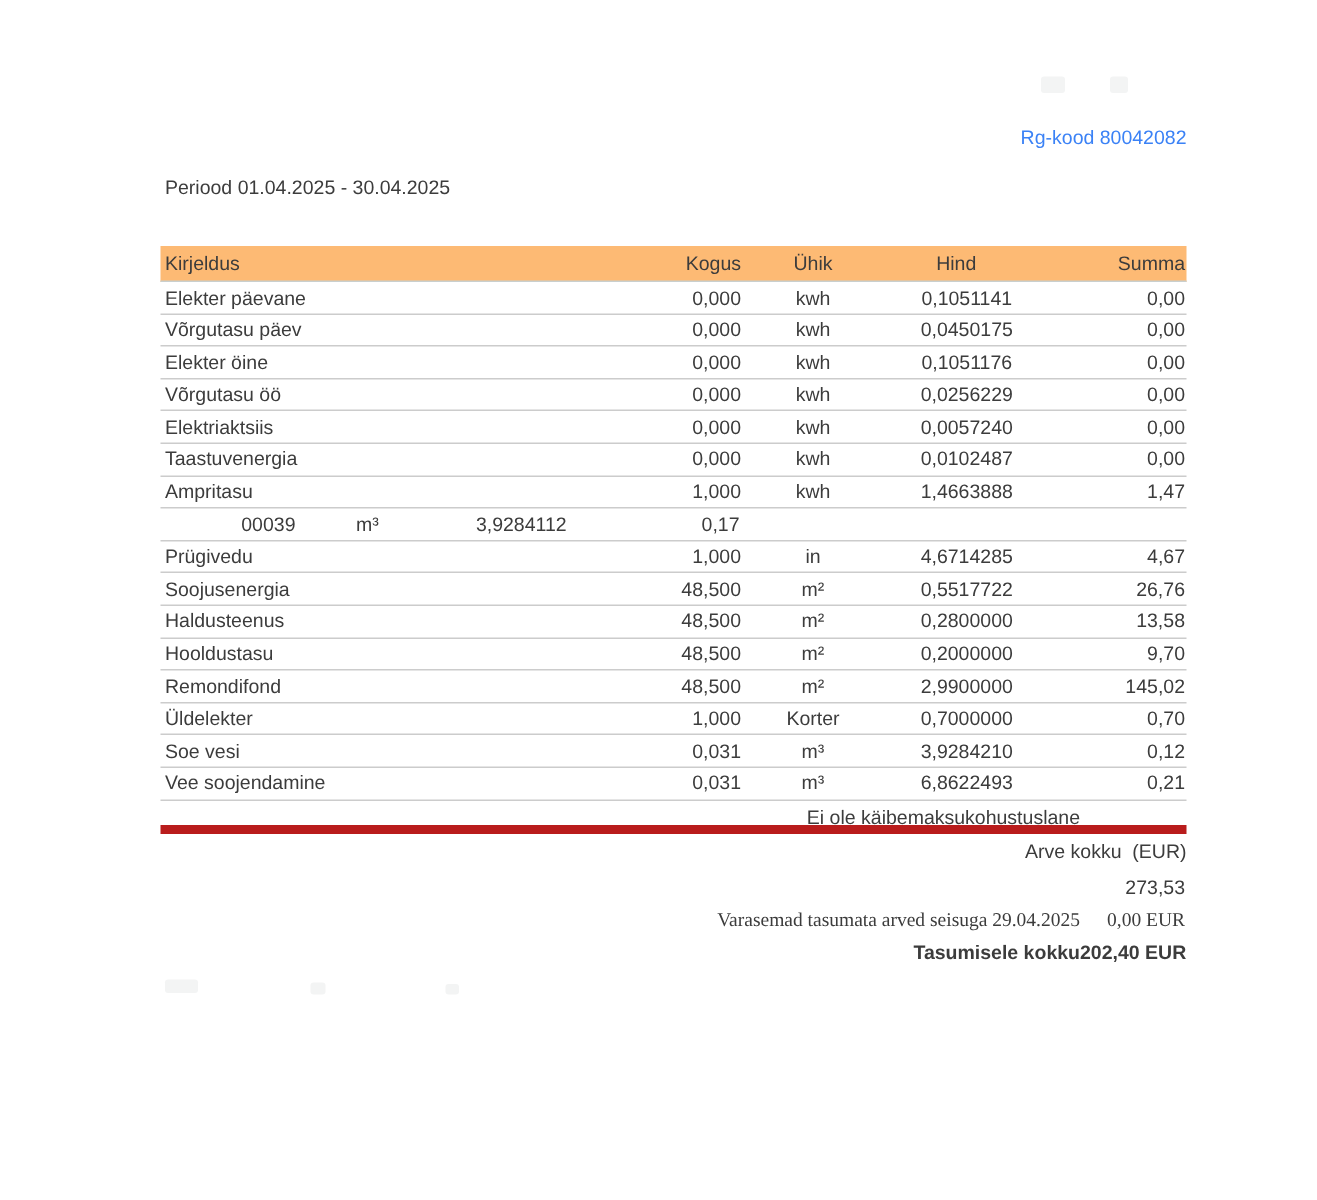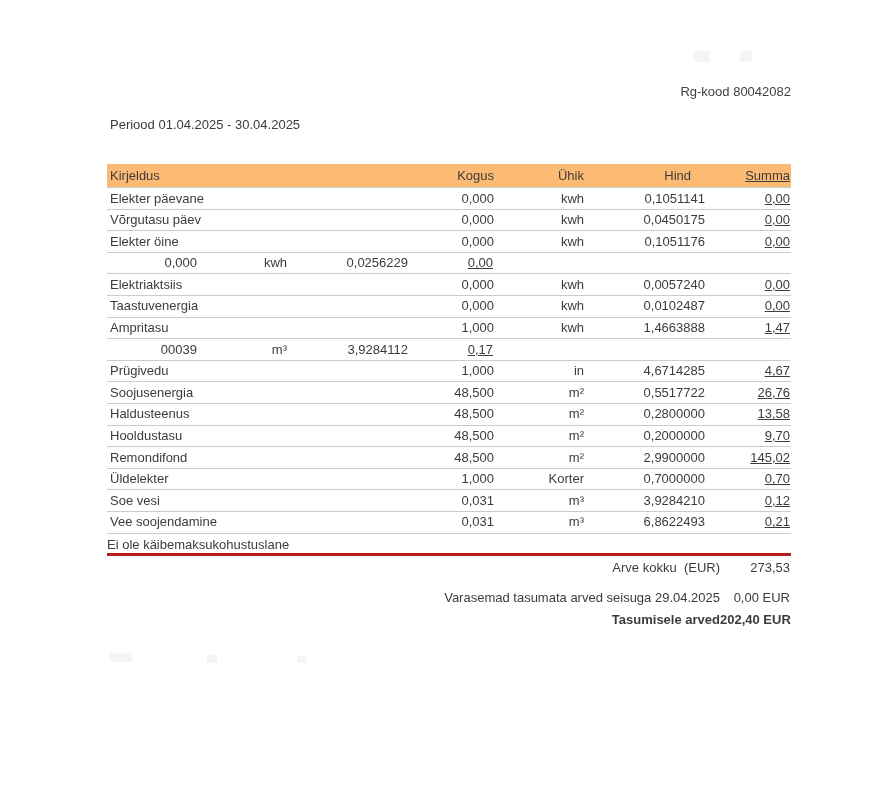--- a/index.html
+++ b/index.html
@@ -17,21 +17,21 @@
   
   .smudge { position: absolute; background: #f3f4f4; border-radius: 2px; }
   .smudge.s-top-1 { left: 694px; top: 51px; width: 16px; height: 11px; }
   .smudge.s-top-2 { left: 740px; top: 51px; width: 12px; height: 11px; }
   .smudge.s-bot-1 { left: 110px; top: 653px; width: 22px; height: 9px; }
   .smudge.s-bot-2 { left: 207px; top: 655px; width: 10px; height: 8px; }
   .smudge.s-bot-3 { left: 297px; top: 656px; width: 9px;  height: 7px; }
 
   .rg-kood {
     position: absolute; top: 84px; right: 87px;
-    color: #404040; white-space: nowrap;
+    color: #3b82f6; white-space: nowrap;
   }
   .period {
     position: absolute; top: 117px; left: 110px;
     white-space: nowrap;
   }
 
   .invoice-block {
     position: absolute; left: 107px; top: 164px; width: 684px;
   }
 
@@ -42,43 +42,43 @@
     border-bottom: 1px solid #cccccc;
   }
   .tr.thead {
     height: 24px; line-height: 24px;
     background: #fdba74;
     border-bottom: 1px solid #c9cfce;
   }
   .td, .th { white-space: nowrap; overflow: hidden; }
   .c-kirjeldus { width: 297px; text-align: left; padding-left: 3px; }
   .c-kogus     { width: 90px;  text-align: right; }
-  .c-yhik      { width: 90px;  text-align: right; padding-left: 6px; }
-  .c-hind      { width: 121px; text-align: right; }
-  .c-summa     { width: 86px;  text-align: right; padding-right: 1px; text-decoration: underline; }
+  .c-yhik      { width: 90px;  text-align: center; padding-left: 6px; }
+  .c-hind      { width: 121px; text-align: center; }
+  .c-summa     { width: 86px;  text-align: right; padding-right: 1px; }
   .thead .c-hind { padding-right: 14px; }
 
   .vat-row {
     height: 22px; line-height: 22px;
-    border-bottom: 3px solid #b91c1c;
-    padding-right: 71px;
+    border-bottom: 6px solid #b91c1c;
+    text-align: right; padding-right: 71px;
     white-space: nowrap;
   }
   .total-row {
-    display: flex; height: 24px; line-height: 24px; align-items: flex-end;
+    display: flex; height: 24px; line-height: 24px; align-items: flex-end; flex-direction: column;
   }
   .total-row .lbl { flex: 1; text-align: right; white-space: pre; }
   .total-row .val { width: 71px; text-align: right; white-space: nowrap; padding-right: 1px; }
 
   .footer-row {
     display: flex; align-items: center; height: 15px; line-height: 15px;
   }
   .footer-row .lbl { flex: 1; text-align: right; white-space: nowrap; }
   .footer-row .val { width: 71px; text-align: right; white-space: nowrap; padding-right: 1px; }
-  .footer-row.unpaid { margin-top: 10px; }
+  .footer-row.unpaid { margin-top: 25px; font-family: Liberation Serif, serif; }
   .footer-row.due { margin-top: 7px; font-weight: bold; }
 </style>
 </head>
 <body>
 
 <div class="page">
 
   <div class="smudge s-top-1"></div>
   <div class="smudge s-top-2"></div>
 
@@ -115,20 +115,21 @@
 
   <div class="tr">
     <div class="td c-kirjeldus">Elekter öine</div>
     <div class="td c-kogus">0,000</div>
     <div class="td c-yhik">kwh</div>
     <div class="td c-hind">0,1051176</div>
     <div class="td c-summa">0,00</div>
   </div>
 
   <div class="tr">
+    <div class="td c-kirjeldus">Võrgutasu öö</div>
     <div class="td c-kogus">0,000</div>
     <div class="td c-yhik">kwh</div>
     <div class="td c-hind">0,0256229</div>
     <div class="td c-summa">0,00</div>
   </div>
 
   <div class="tr">
     <div class="td c-kirjeldus">Elektriaktsiis</div>
     <div class="td c-kogus">0,000</div>
     <div class="td c-yhik">kwh</div>
@@ -231,21 +232,21 @@
       <span class="lbl">Arve kokku  (EUR)</span>
       <span class="val">273,53</span>
     </div>
 
     <div class="footer-row unpaid">
       <span class="lbl">Varasemad tasumata arved seisuga 29.04.2025</span>
       <span class="val">0,00 EUR</span>
     </div>
 
     <div class="footer-row due">
-      <span class="lbl">Tasumisele arved</span>
+      <span class="lbl">Tasumisele kokku</span>
       <span class="val">202,40 EUR</span>
     </div>
 
   </div>
 
   <div class="smudge s-bot-1"></div>
   <div class="smudge s-bot-2"></div>
   <div class="smudge s-bot-3"></div>
 
 </div>

